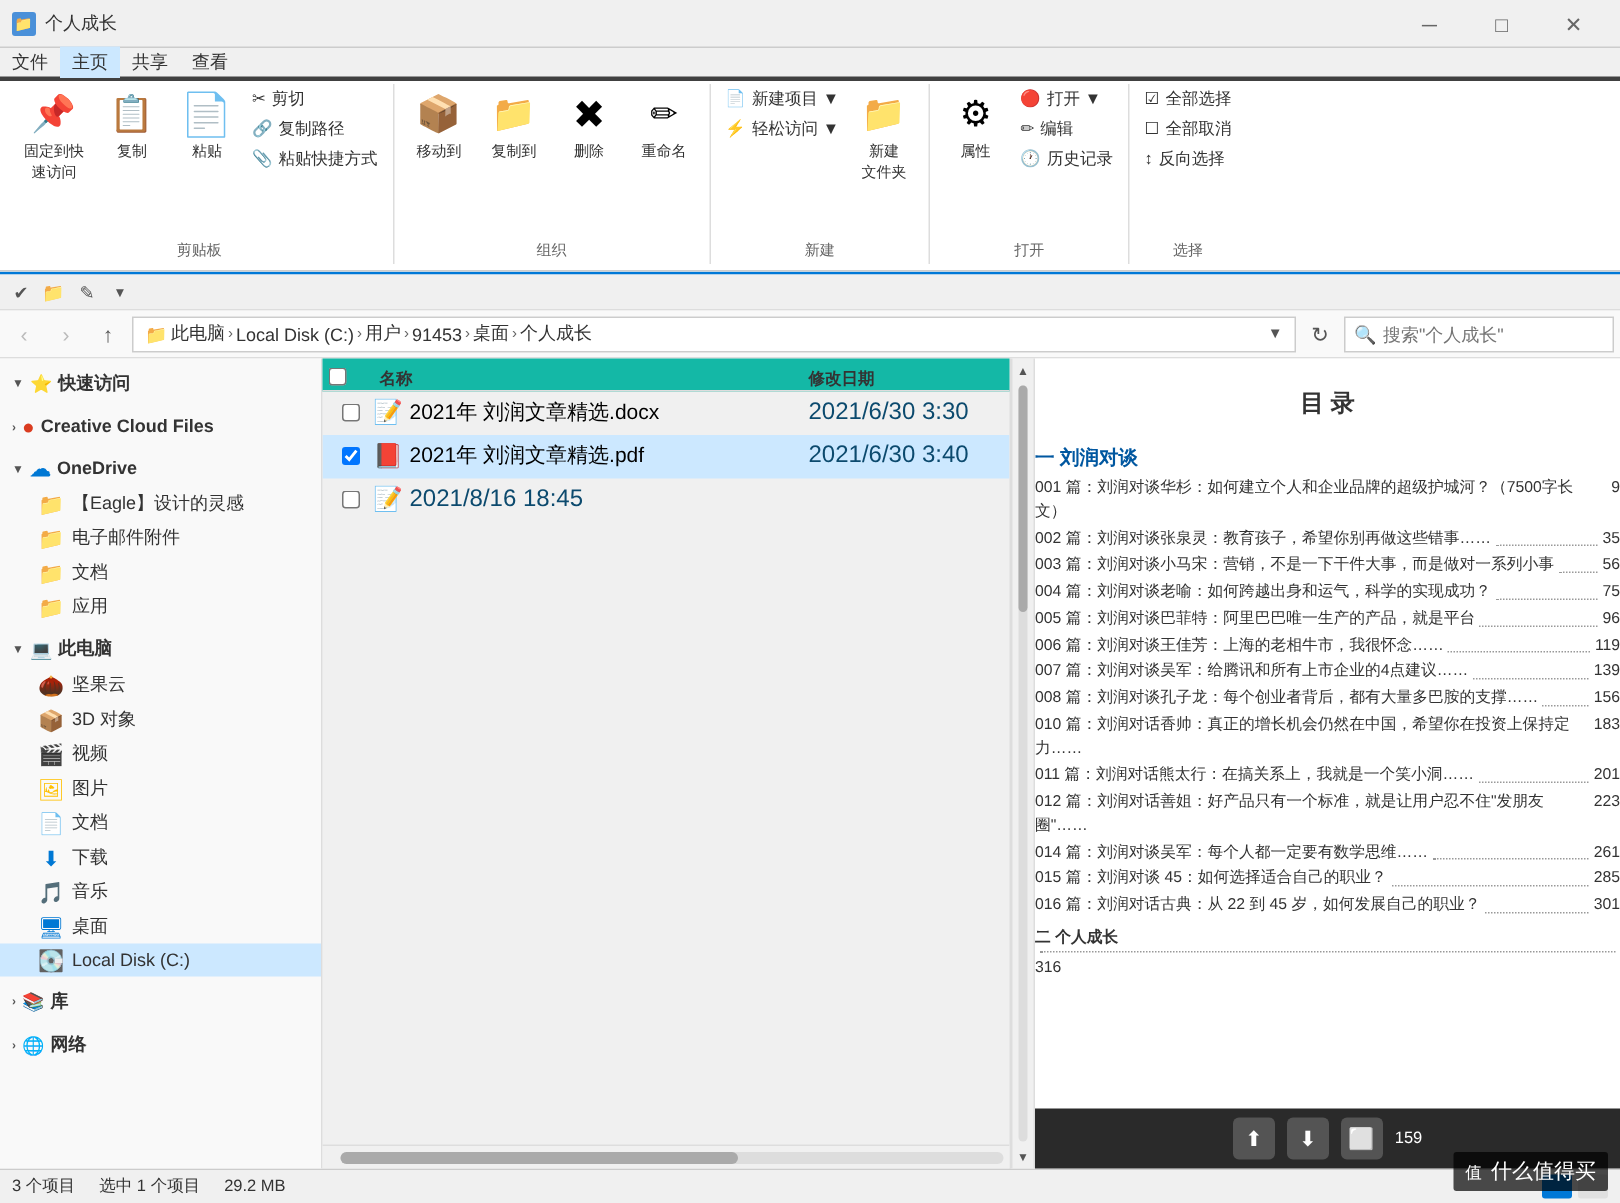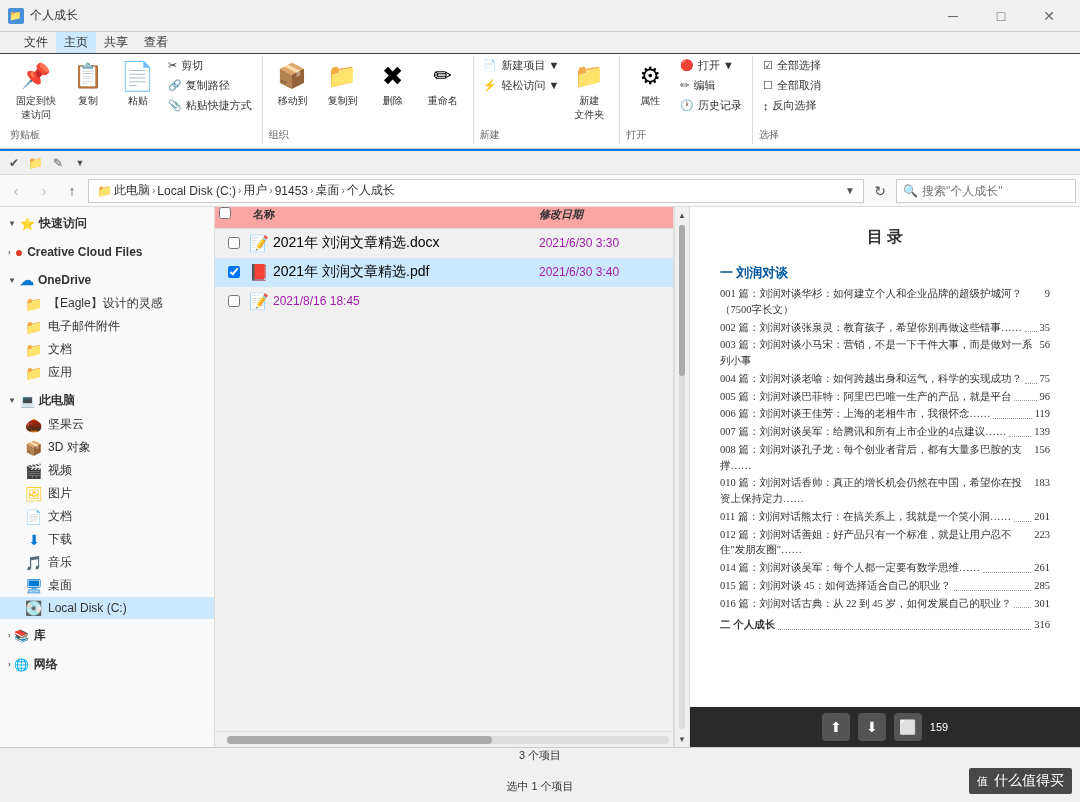--- a/index.html
+++ b/index.html
@@ -6,21 +6,21 @@
     body { font-family: 'Microsoft YaHei', 'SimHei', sans-serif; font-size: 12px; background: #f0f0f0; width: 1080px; height: 802px; overflow: hidden; user-select: none; }
 
     
     .title-bar { background: #f0f0f0; height: 32px; display: flex; align-items: center; padding: 0 8px; border-bottom: 1px solid #ccc; }
     .title-bar-icon { width: 16px; height: 16px; margin-right: 6px; background: #4a90d9; border-radius: 2px; display: flex; align-items: center; justify-content: center; color: white; font-size: 10px; }
     .title-bar-text { flex: 1; font-size: 12px; color: #333; }
     .title-bar-controls { display: flex; gap: 2px; }
     .title-btn { width: 46px; height: 32px; display: flex; align-items: center; justify-content: center; cursor: pointer; font-size: 14px; color: #666; }
 
     
-    .menu-bar { background: #f0f0f0; height: 22px; display: flex; align-items: center; padding: 0 16px; border-bottom: 1px solid #404040; }
+    .menu-bar { background: #f0f0f0; height: 22px; display: flex; align-items: center; padding: 0 0; border-bottom: 3px solid #404040; }
     .menu-item { padding: 2px 8px; font-size: 12px; color: #333; cursor: pointer; }
     .menu-item:hover, .menu-item.active { background: #cce8ff; }
     .ribbon-btn-large { display: flex; flex-direction: column; align-items: center; padding: 4px 6px; cursor: pointer; min-width: 48px; }
     .ribbon-btn-large .icon { width: 32px; height: 32px; display: flex; align-items: center; justify-content: center; font-size: 24px; }
     .ribbon-btn-large .label { font-size: 10px; color: #333; text-align: center; margin-top: 2px; white-space: pre; }
     .ribbon-btn-small { display: flex; align-items: center; padding: 2px 4px; cursor: pointer; white-space: nowrap; font-size: 11px; color: #333; gap: 4px; }
     .ribbon-col { display: flex; flex-direction: column; gap: 1px; }
 
     
     .quick-access { height: 24px; background: #f0f0f0; display: flex; align-items: center; padding: 0 4px; border-bottom: 1px solid #ddd; gap: 2px; }
@@ -44,68 +44,68 @@
     .sidebar { width: 215px; background: #f9f9f9; border-right: 1px solid #ddd; overflow-y: auto; padding: 4px 0; }
     .sidebar-section { margin-bottom: 4px; }
     .sidebar-item { display: flex; align-items: center; padding: 3px 8px 3px 12px; cursor: pointer; font-size: 12px; color: #333; gap: 6px; }
     .sidebar-item.active { background: #cce8ff; }
     .sidebar-icon { width: 16px; height: 16px; display: flex; align-items: center; justify-content: center; font-size: 14px; flex-shrink: 0; }
     .sidebar-heading { display: flex; align-items: center; padding: 4px 8px; cursor: pointer; font-size: 12px; font-weight: bold; color: #333; gap: 4px; }
     .expand-arrow { font-size: 8px; color: #555; }
 
     
     .file-area { flex: 1; display: flex; flex-direction: column; border-right: 1px solid #ddd; }
-    .file-list-header { height: 22px; background: #fca5a5; display: flex; align-items: flex-start; border-bottom: 1px solid #ddd; padding: 0 4px; }
+    .file-list-header { height: 22px; background: #14b8a6; display: flex; align-items: flex-end; border-bottom: 1px solid #ddd; padding: 0 4px; }
     .col-check { width: 30px; }
     .col-name { flex: 1; font-size: 11px; color: #333; font-weight: 600; cursor: pointer; padding: 0 4px; }
-    .col-date { width: 130px; font-size: 11px; color: #333; font-weight: 600; cursor: pointer; font-style: italic; }
+    .col-date { width: 130px; font-size: 11px; color: #333; font-weight: 600; cursor: pointer; }
     .file-list { flex: 1; overflow-y: auto; }
     .file-row { display: flex; align-items: center; padding: 4px 4px; cursor: pointer; border-bottom: 1px solid transparent; min-height: 28px; }
     .file-row.selected { background: #cce8ff; }
     .file-check { width: 30px; display: flex; align-items: center; justify-content: center; }
     .file-icon { width: 20px; height: 20px; display: flex; align-items: center; justify-content: center; font-size: 16px; flex-shrink: 0; margin-right: 4px; }
     .file-name { flex: 1; font-size: 14px; overflow: hidden; text-overflow: ellipsis; white-space: nowrap; }
-    .file-date { width: 130px; font-size: 12px; color: #a21caf; }
+    .file-date { width: 130px; font-size: 16px; color: #0c4a6e; }
     .scrollbar-area { height: 16px; background: #f0f0f0; border-top: 1px solid #ddd; display: flex; align-items: center; }
     .h-scrollbar { flex: 1; height: 8px; background: #ddd; margin: 4px; border-radius: 4px; position: relative; }
     .h-thumb { position: absolute; left: 0; top: 0; width: 60%; height: 100%; background: #aaa; border-radius: 4px; }
 
     
     .preview-panel { width: 390px; background: white; display: flex; flex-direction: column; }
-    .preview-content { flex: 1; overflow: hidden; padding: 20px 30px; font-size: 11px; color: #333; position: relative; font-family: Liberation Serif, serif; }
+    .preview-content { flex: 1; overflow: hidden; padding: 20px 0; font-size: 11px; color: #333; position: relative; }
     .preview-toolbar { height: 40px; background: #2a2a2a; display: flex; align-items: center; justify-content: center; gap: 8px; }
     .preview-tool-btn { width: 28px; height: 28px; background: rgba(255,255,255,0.2); border-radius: 4px; display: flex; align-items: center; justify-content: center; cursor: pointer; color: white; font-size: 14px; }
     .preview-page-info { color: white; font-size: 11px; }
     .toc-title { font-size: 16px; font-weight: bold; text-align: center; margin-bottom: 16px; color: #333; }
     .toc-section { font-size: 13px; font-weight: bold; margin: 8px 0 4px; color: #0057a0; }
     .toc-item { display: flex; justify-content: space-between; margin: 2px 0; font-size: 10.5px; color: #333; line-height: 1.5; }
     .toc-dots { flex: 1; border-bottom: 1px dotted #999; margin: 0 3px 3px; }
     .toc-page { font-size: 10.5px; white-space: nowrap; }
 
     
-    .status-bar { height: 22px; background: #f0f0f0; border-top: 1px solid #ccc; display: flex; align-items: center; padding: 0 8px; font-size: 11px; color: #333; gap: 16px; flex-direction: column; }
+    .status-bar { height: 22px; background: #f0f0f0; border-top: 1px solid #ccc; display: flex; align-items: center; padding: 0 8px; font-size: 11px; color: #333; gap: 16px; }
     .status-right { margin-left: auto; display: flex; gap: 4px; }
 
     
     .sidebar::-webkit-scrollbar { width: 6px; }
     .sidebar::-webkit-scrollbar-thumb { background: #bbb; border-radius: 3px; }
 
     
     .vscroll { width: 16px; background: #f0f0f0; display: flex; flex-direction: column; align-items: center; }
     .vscroll-btn { width: 16px; height: 16px; display: flex; align-items: center; justify-content: center; font-size: 8px; cursor: pointer; color: #555; }
     .vscroll-track { flex: 1; width: 6px; background: #ddd; border-radius: 3px; margin: 2px 0; position: relative; }
     .vscroll-thumb { position: absolute; top: 0; left: 0; width: 100%; height: 30%; background: #aaa; border-radius: 3px; }
 
     .watermark { position: absolute; bottom: 8px; right: 8px; background: rgba(0,0,0,0.7); color: white; font-size: 11px; padding: 4px 8px; border-radius: 2px; }
 
     
     .ribbon-outer { background: white; border-bottom: 2px solid #0078d7; }
     .ribbon-body { background: white; display: flex; padding: 2px 4px 4px; border-bottom: 1px solid #ccc; min-height: 72px; }
     .rg { display: flex; flex-direction: column; border-right: 1px solid #ddd; padding: 0 6px 2px; }
-    .rg-label { font-size: 10px; color: #666; text-align: left; padding-top: 2px; }
+    .rg-label { font-size: 10px; color: #666; text-align: center; padding-top: 2px; margin-top: 32px; }
     .rg-body { display: flex; align-items: flex-start; gap: 2px; flex: 1; }
   </style>
 </head>
 <body>
 
 <div class="title-bar">
   <div class="title-bar-icon">📁</div>
   <div class="title-bar-text">个人成长</div>
   <div class="title-bar-controls">
     <div class="title-btn">─</div>
@@ -520,21 +520,21 @@
         <span>015 篇：刘润对谈 45：如何选择适合自己的职业？</span>
         <span class="toc-dots"></span>
         <span class="toc-page">285</span>
       </div>
       <div class="toc-item">
         <span>016 篇：刘润对话古典：从 22 到 45 岁，如何发展自己的职业？</span>
         <span class="toc-dots"></span>
         <span class="toc-page">301</span>
       </div>
 
-      <div class="toc-item" style="margin-top:6px;">
+      <div class="toc-item" style="margin-top:6px;flex-direction:column;">
         <span style="font-weight:bold;">二 个人成长</span>
         <span class="toc-dots"></span>
         <span class="toc-page">316</span>
       </div>
     </div>
 
     <div class="preview-toolbar">
       <div class="preview-tool-btn">⬆</div>
       <div class="preview-tool-btn">⬇</div>
       <div class="preview-tool-btn">⬜</div>

